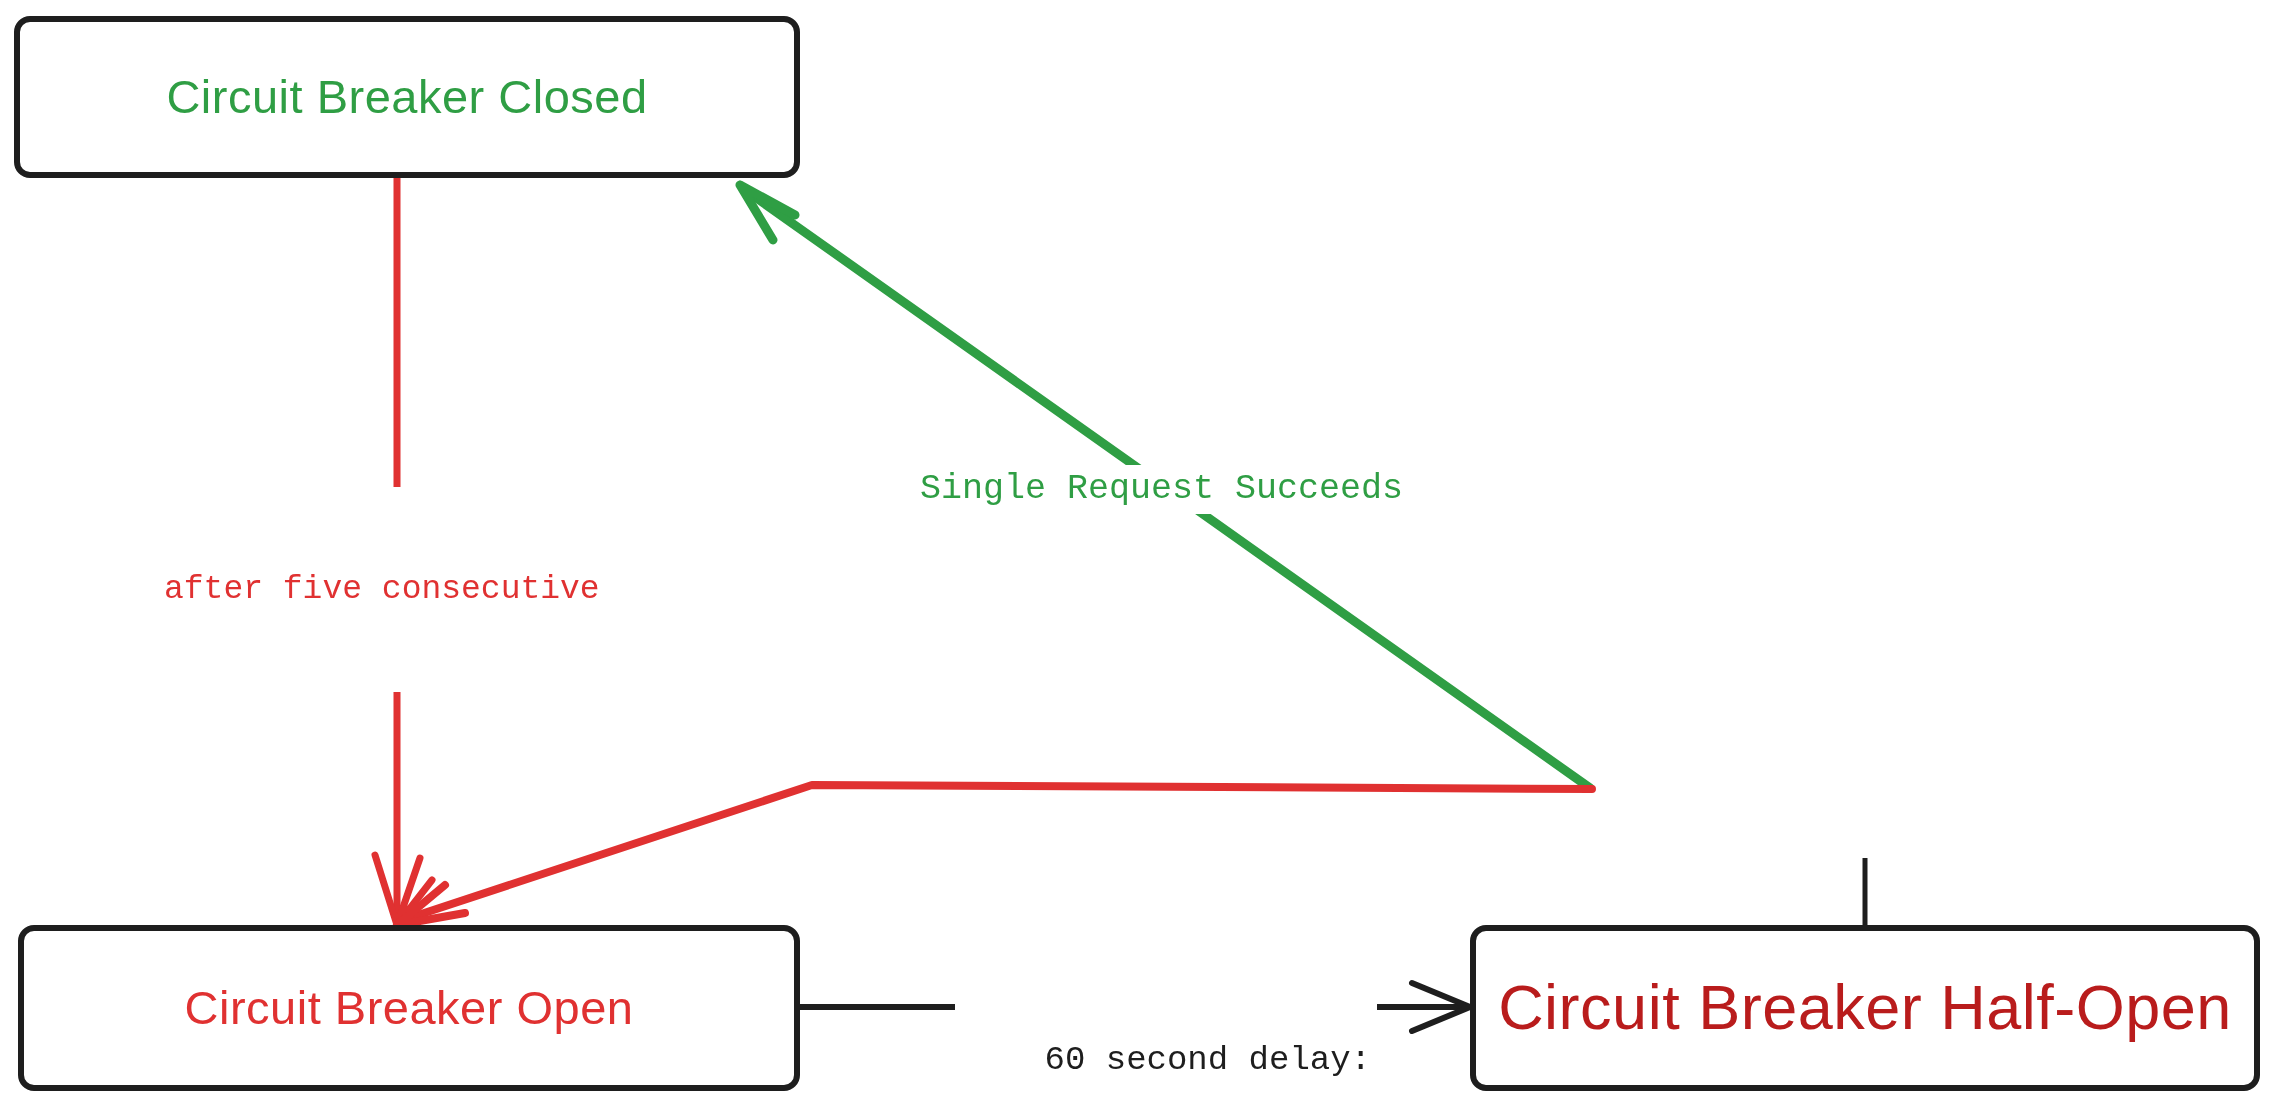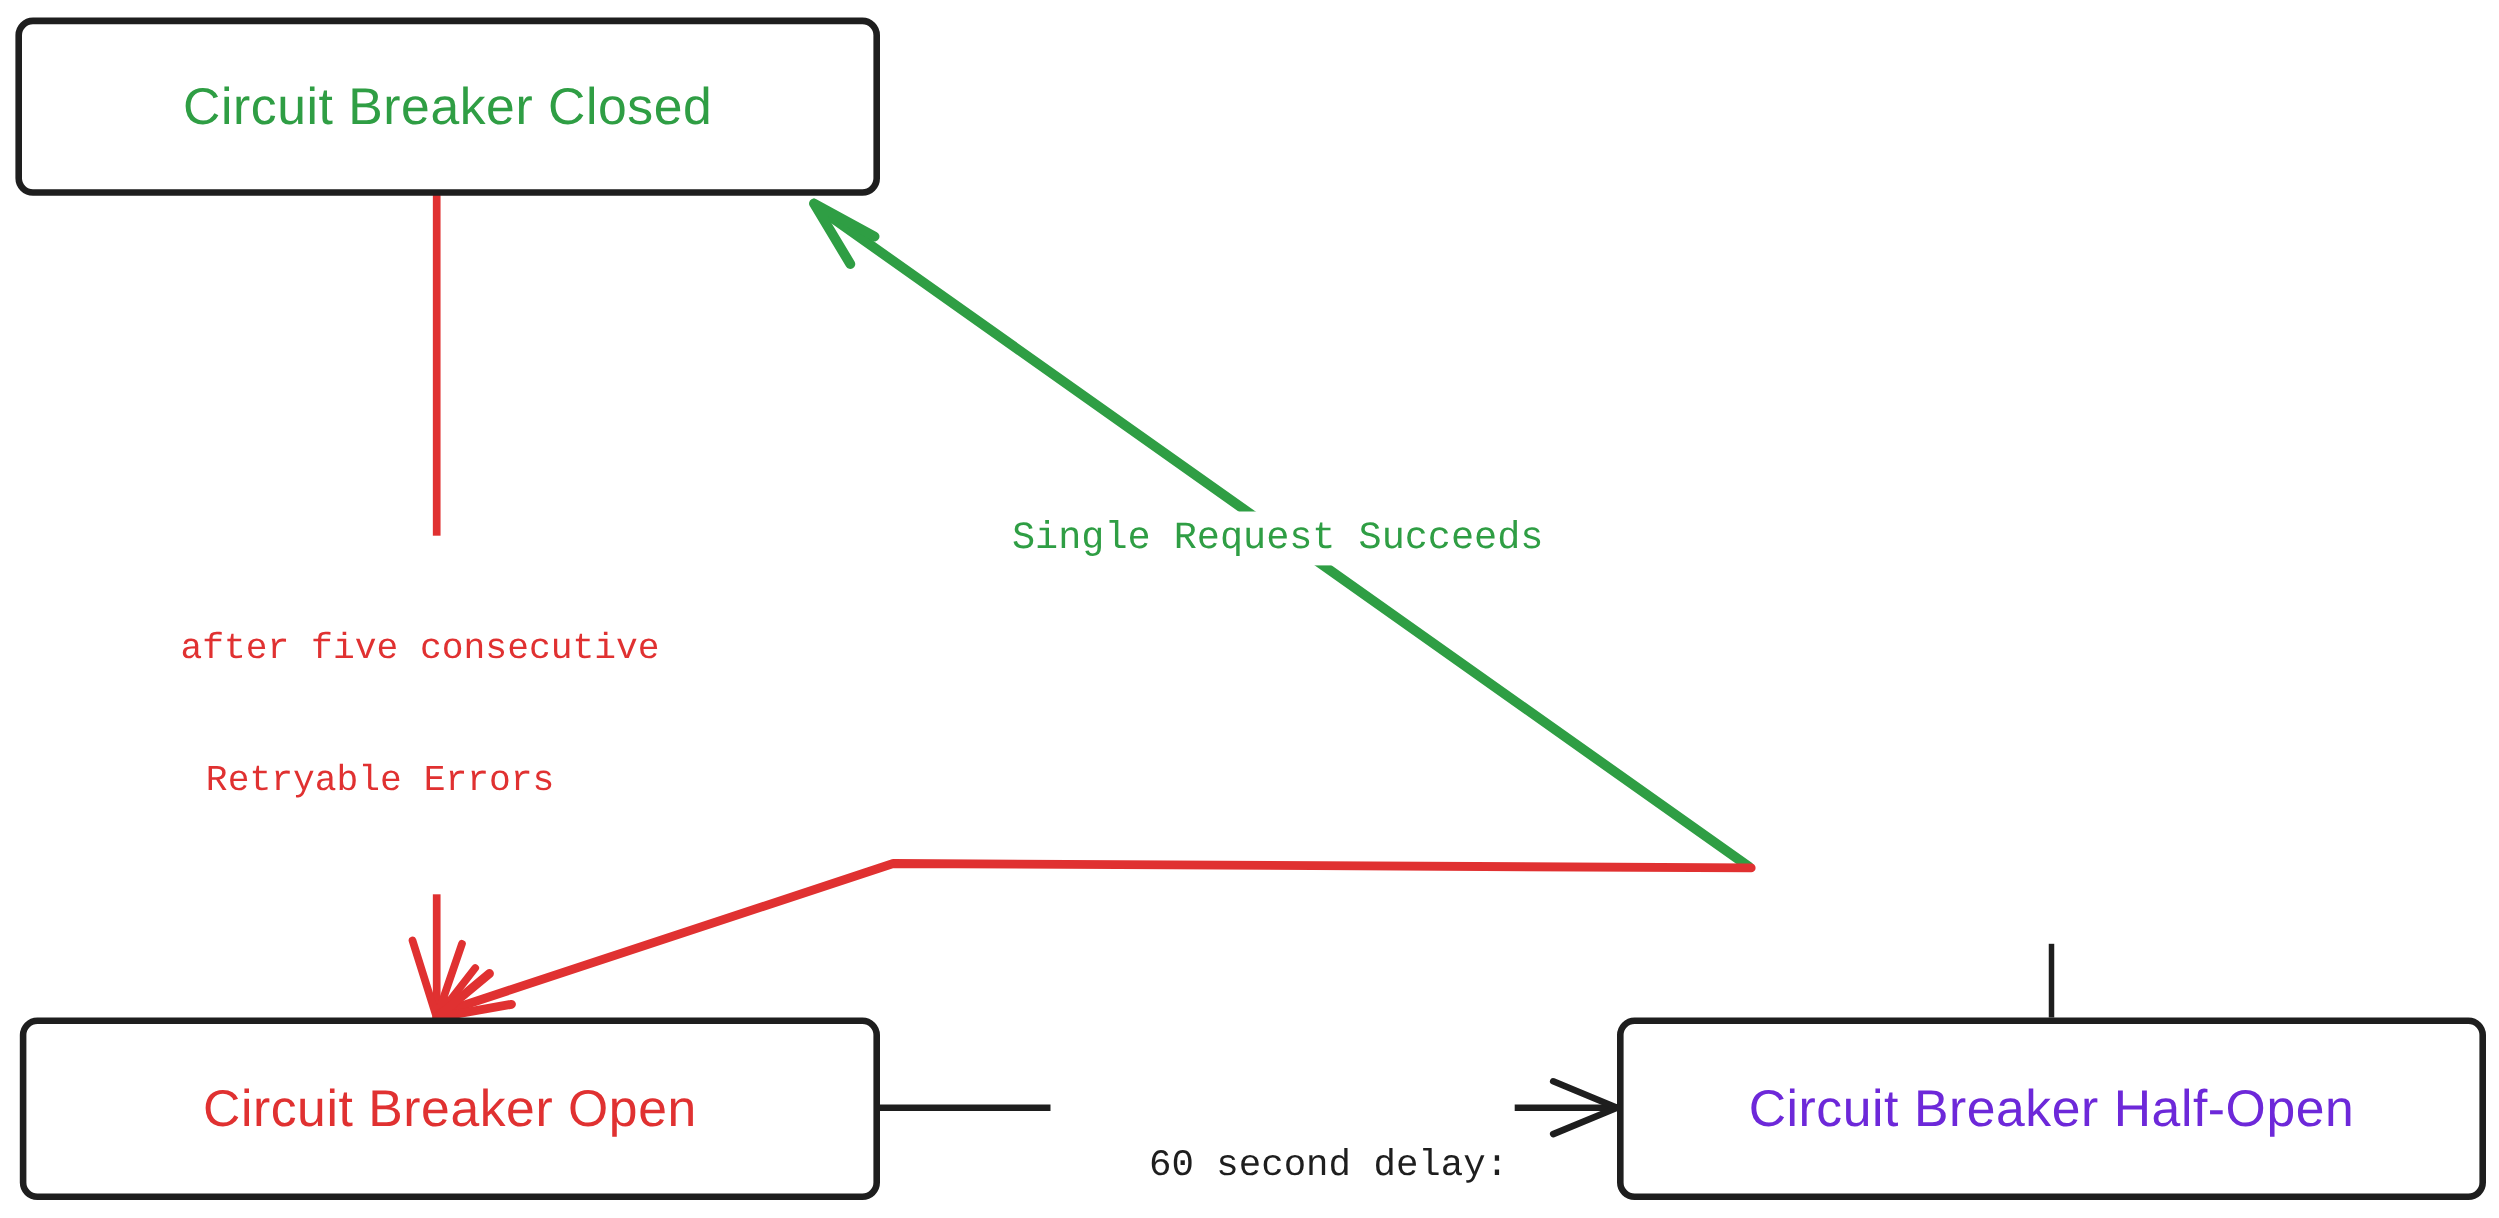--- a/index.html
+++ b/index.html
@@ -77,22 +77,22 @@
   #node-allows .node-label {
     color: #f08c00;
     font-size: 35px;
   }
 
   #node-halfopen {
     left: 1470px; top: 925px;
     width: 790px;  height: 166px;
   }
   #node-halfopen .node-label {
-    color: #6d28d9;
-    font-size: 47px;
+    color: #b91c1c;
+    font-size: 63px;
     text-align: center;
   }
 
   
   .edge-label {
     position: absolute;
     font-family: Liberation Mono, monospace;
     line-height: 1.22;
     text-align: right;
     white-space: pre;
@@ -154,21 +154,20 @@
       <path d="M 1470 1007 L 1412 983 M 1470 1007 L 1412 1031" stroke="#1e1e1e" stroke-width="6" fill="none" stroke-linecap="round" stroke-linejoin="round"></path>
     </g>
 
     <g>
       <line x1="1865" y1="858" x2="1865" y2="925" stroke="#1e1e1e" stroke-width="5" stroke-linecap="butt"></line>
     </g>
   </svg>
 
   <div class="edge-label" id="label-trips">
     <span class="label-line">after five consecutive</span>
-    <span class="label-line">Retryable Errors</span>
   </div>
 
   <div class="edge-label" id="label-succeeds">Single Request Succeeds</div>
 
 
   <div class="edge-label" id="label-delay">
     <span class="label-line">60 second delay:</span>
     
   </div>
 

